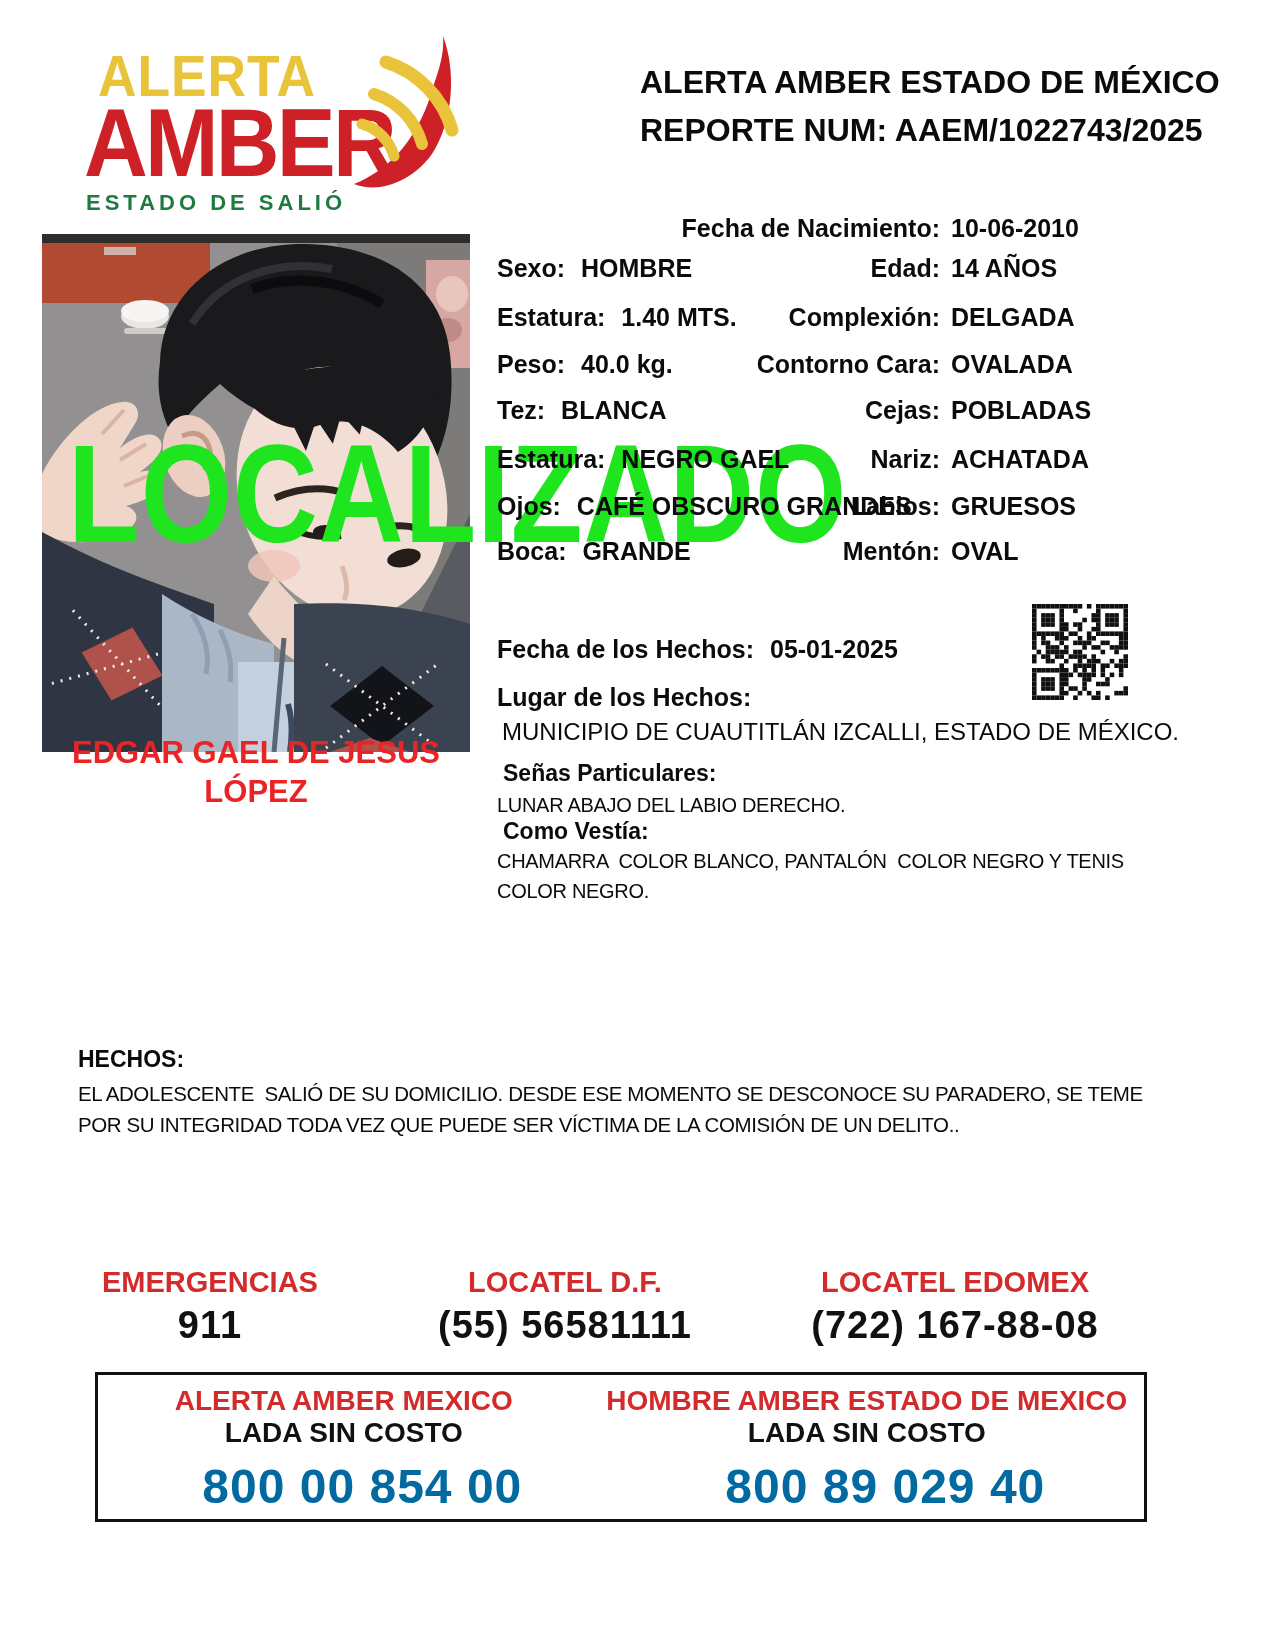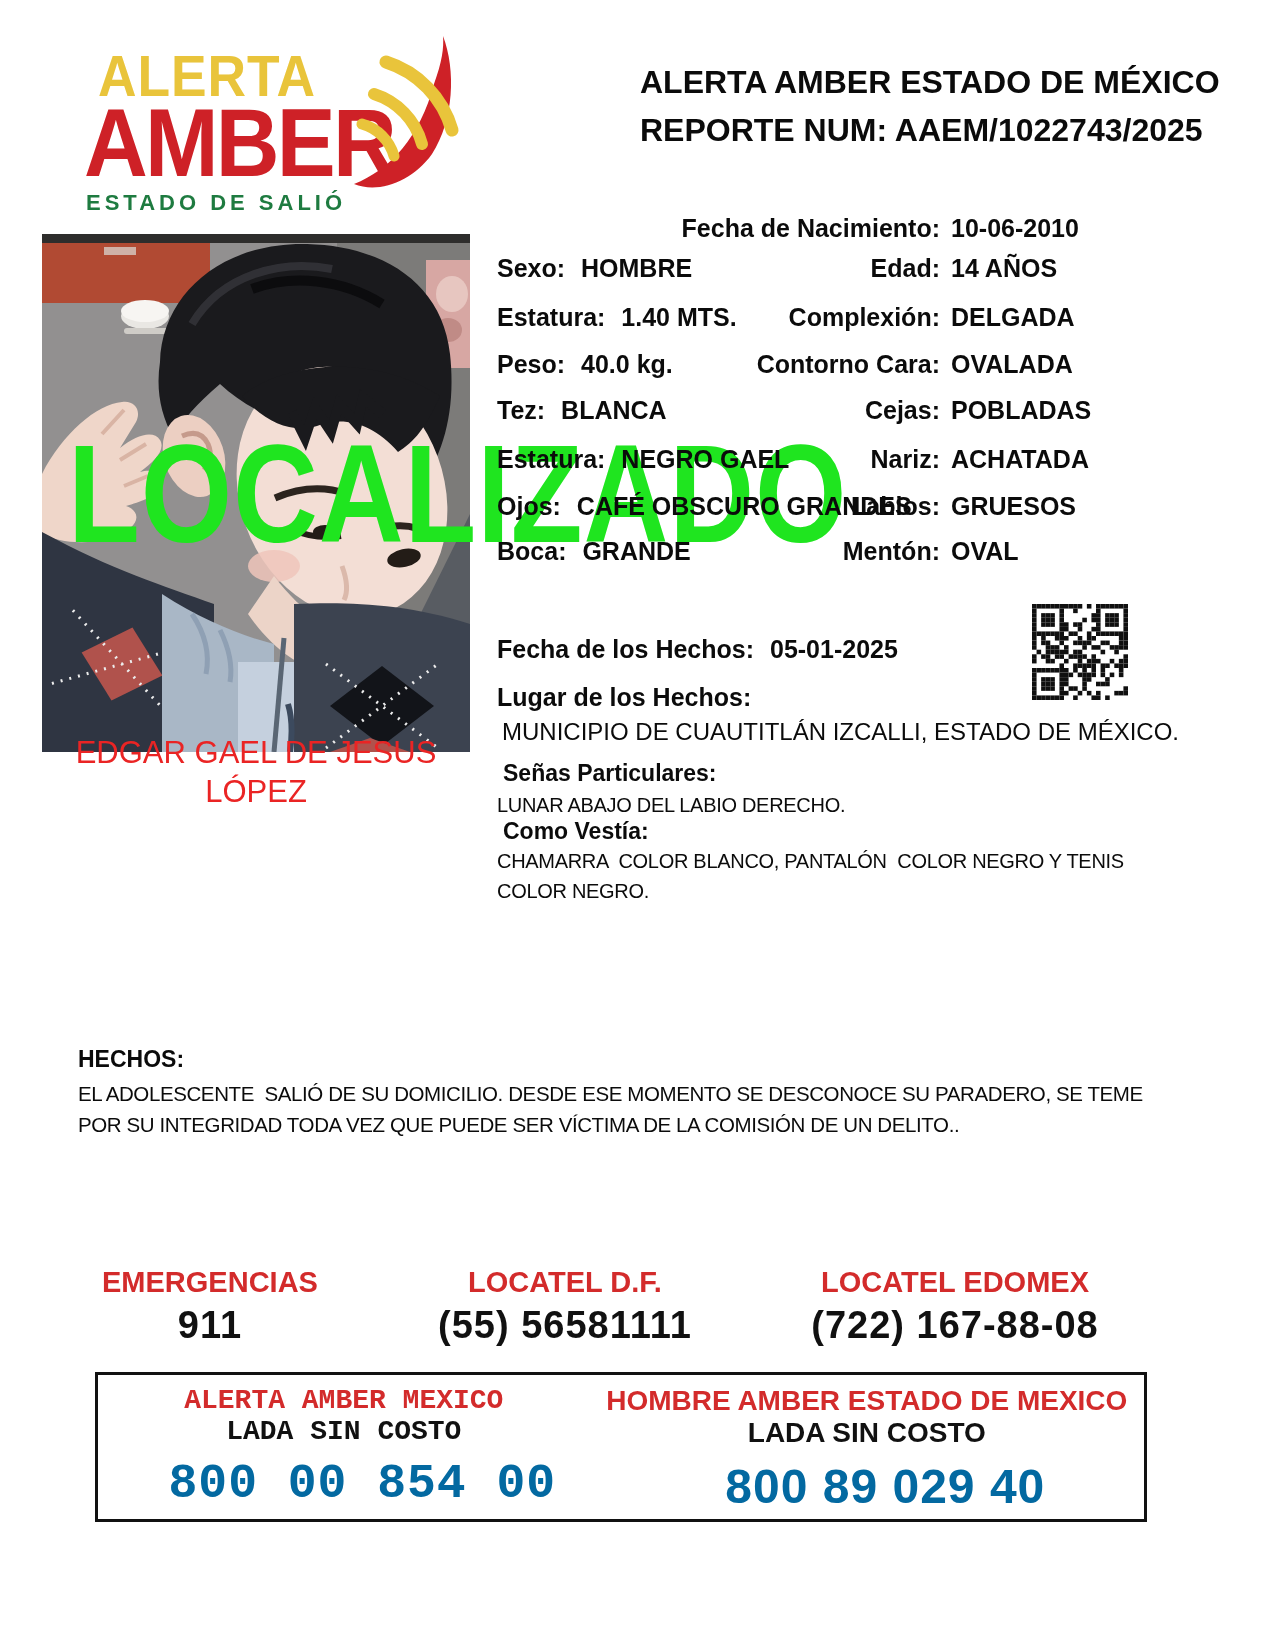--- a/index.html
+++ b/index.html
@@ -19,21 +19,21 @@
 
   
   .htitle{left:640px;top:58px;width:540px;z-index:3;}
   .htitle div{font-size:32px;font-weight:bold;line-height:48px;white-space:nowrap;}
 
   
   .photo{left:42px;top:234px;width:428px;height:518px;z-index:1;}
   .watermark{left:68px;top:424px;z-index:5;font-size:140px;font-weight:bold;line-height:1;
       color:#1FE51F;white-space:nowrap;transform:scaleX(.84);transform-origin:left;letter-spacing:1px;}
   .name{left:42px;top:733px;width:428px;text-align:center;z-index:6;
-      color:#EA2424;font-weight:normal;font-size:31px;line-height:39px;}
+      color:#EA2424;font-weight:bold;font-size:31px;line-height:39px;}
 
   
   .frow{position:absolute;left:497px;width:660px;white-space:nowrap;font-weight:bold;
       font-size:25px;z-index:10;}
   .flbl{margin-right:9px;}
   .rpair{position:absolute;left:143px;top:0;white-space:nowrap;}
   .rlbl{display:inline-block;width:300px;text-align:right;margin-right:11px;}
 
   .lugar-val{left:502px;top:718px;font-size:24px;white-space:nowrap;z-index:10;}
   .small-lbl{position:absolute;left:503px;font-weight:bold;font-size:23px;z-index:10;white-space:nowrap;}
@@ -52,21 +52,21 @@
   .contact .clbl{color:#D32B2B;font-weight:bold;font-size:29px;letter-spacing:0px;}
   .contact .cnum{color:#111;font-weight:bold;font-size:38px;margin-top:5px;letter-spacing:1px;}
   .c1{left:60px;top:1266px;width:300px;}
   .c2{left:385px;top:1266px;width:360px;}
   .c3{left:770px;top:1266px;width:370px;}
 
   
   .fbox{left:95px;top:1372px;width:1052px;height:150px;border:3px solid #111;z-index:10;
       display:flex;box-sizing:border-box;}
   .fcol{text-align:center;padding-top:10px;}
-  .fcol1{width:47%;font-family:Liberation Mono, monospace;}
+  .fcol1{width:47%;}
   .fcol2{width:53%;}
   .ftitle{color:#D32B2B;font-weight:bold;font-size:28px;}
   .fsub{color:#111;font-weight:bold;font-size:28px;}
   .fnum{color:#0369a1;font-weight:bold;font-size:48px;margin-top:10px;letter-spacing:1px;padding-left:37px;}
 </style>
 </head>
 <body>
 
 <div class="page">
 

